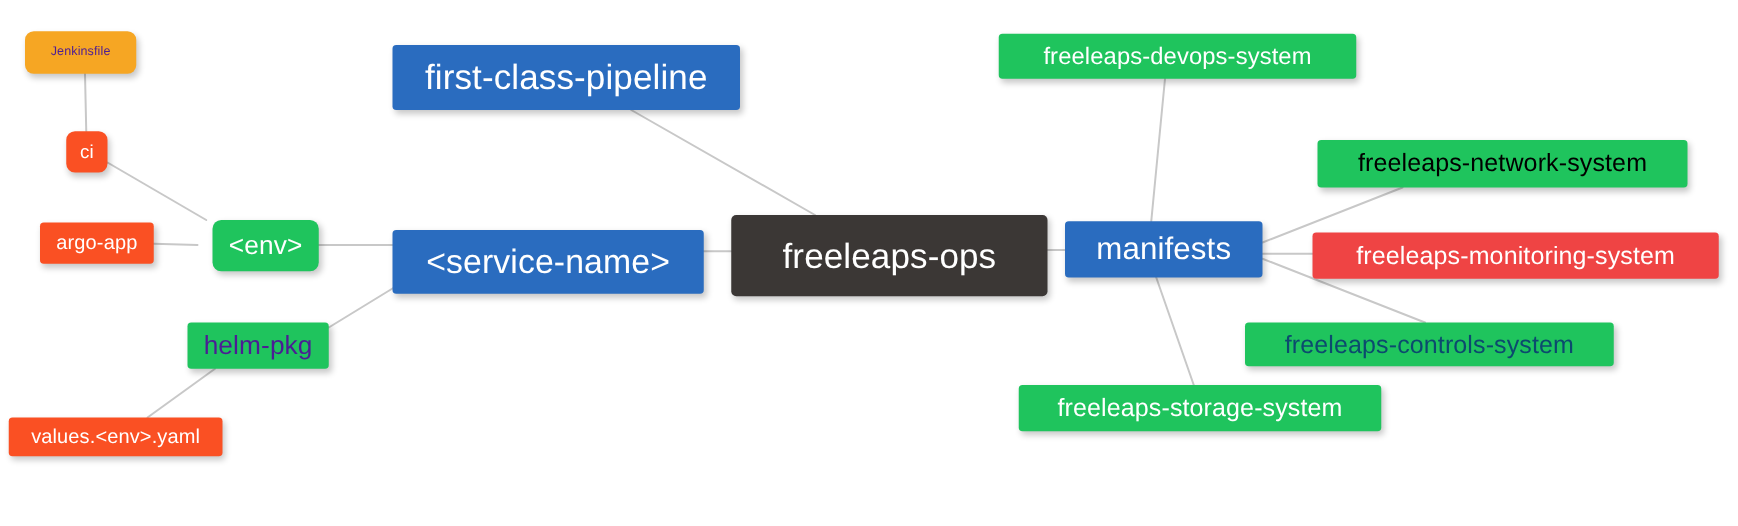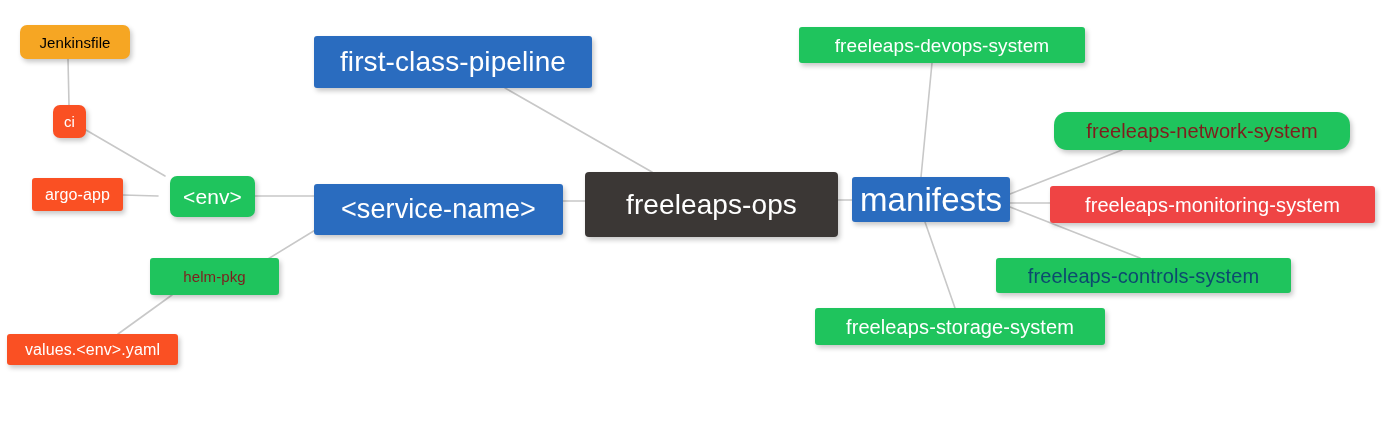--- a/index.html
+++ b/index.html
@@ -63,29 +63,29 @@
       <line x1="563" y1="201" x2="585" y2="201" stroke="#c8c8c8" stroke-width="1.6" stroke-linecap="round"></line>
       <line x1="505" y1="88" x2="652" y2="172" stroke="#c8c8c8" stroke-width="1.6" stroke-linecap="round"></line>
       <line x1="838" y1="200" x2="852" y2="200" stroke="#c8c8c8" stroke-width="1.6" stroke-linecap="round"></line>
       <line x1="921" y1="177" x2="932" y2="63" stroke="#c8c8c8" stroke-width="1.6" stroke-linecap="round"></line>
       <line x1="1010" y1="194" x2="1122" y2="150" stroke="#c8c8c8" stroke-width="1.6" stroke-linecap="round"></line>
       <line x1="1010" y1="203" x2="1050" y2="203" stroke="#c8c8c8" stroke-width="1.6" stroke-linecap="round"></line>
       <line x1="1010" y1="207" x2="1140" y2="258" stroke="#c8c8c8" stroke-width="1.6" stroke-linecap="round"></line>
       <line x1="925" y1="222" x2="955" y2="308" stroke="#c8c8c8" stroke-width="1.6" stroke-linecap="round"></line>
     </svg>
   <div id="node-layer">
-      <div class="node orange rounded" style="left: 20px; top: 25px; width: 110px; height: 34px; font-size: 15px; background: rgb(246, 166, 35); color: #000000;">Jenkinsfile</div>
+      <div class="node orange rounded" style="left: 20px; top: 25px; width: 89px; height: 34px; font-size: 10px; background: rgb(246, 166, 35); color: #4c1d95;">Jenkinsfile</div>
       <div class="node red rounded" style="left: 53px; top: 105px; width: 33px; height: 33px; font-size: 15px; background: rgb(250, 80, 35); color: rgb(255, 255, 255);">ci</div>
       <div class="node red" style="left: 32px; top: 178px; width: 91px; height: 33px; font-size: 16px; background: rgb(250, 80, 35); color: rgb(255, 255, 255);">argo-app</div>
       <div class="node green rounded" style="left: 170px; top: 176px; width: 85px; height: 41px; font-size: 21px; background: rgb(31, 196, 93); color: rgb(255, 255, 255);">&lt;env&gt;</div>
-      <div class="node green" style="left: 150px; top: 258px; width: 129px; height: 37px; font-size: 15px; background: rgb(31, 196, 93); color: #7f1d1d;">helm-pkg</div>
+      <div class="node green" style="left: 150px; top: 258px; width: 113px; height: 37px; font-size: 21px; background: rgb(31, 196, 93); color: #4c1d95;">helm-pkg</div>
       <div class="node red" style="left: 7px; top: 334px; width: 171px; height: 31px; font-size: 16px; background: rgb(250, 80, 35); color: rgb(255, 255, 255);">values.&lt;env&gt;.yaml</div>
       <div class="node blue" style="left: 314px; top: 36px; width: 278px; height: 52px; font-size: 28px; background: rgb(42, 108, 191); color: rgb(255, 255, 255);">first-class-pipeline</div>
       <div class="node blue" style="left: 314px; top: 184px; width: 249px; height: 51px; font-size: 27px; background: rgb(42, 108, 191); color: rgb(255, 255, 255);">&lt;service-name&gt;</div>
       <div class="node root" style="left: 585px; top: 172px; width: 253px; height: 65px; font-size: 28px; background: rgb(59, 55, 53); color: rgb(255, 255, 255);">freeleaps-ops</div>
-      <div class="node blue" style="left: 852px; top: 177px; width: 158px; height: 45px; font-size: 33px; background: rgb(42, 108, 191); color: rgb(255, 255, 255);">manifests</div>
+      <div class="node blue" style="left: 852px; top: 177px; width: 158px; height: 45px; font-size: 25px; background: rgb(42, 108, 191); color: rgb(255, 255, 255);">manifests</div>
       <div class="node green" style="left: 799px; top: 27px; width: 286px; height: 36px; font-size: 19px; background: rgb(31, 196, 93); color: rgb(255, 255, 255);">freeleaps-devops-system</div>
-      <div class="node green" style="left: 1054px; top: 112px; width: 296px; height: 38px; font-size: 20px; background: rgb(31, 196, 93); color: #7f1d1d; border-radius: 13px;">freeleaps-network-system</div>
+      <div class="node green" style="left: 1054px; top: 112px; width: 296px; height: 38px; font-size: 20px; background: rgb(31, 196, 93); color: #000000;">freeleaps-network-system</div>
       <div class="node green" style="left: 1050px; top: 186px; width: 325px; height: 37px; font-size: 20px; background: #ef4444; color: rgb(255, 255, 255);">freeleaps-monitoring-system</div>
       <div class="node green" style="left: 996px; top: 258px; width: 295px; height: 35px; font-size: 20px; background: rgb(31, 196, 93); color: #0c4a6e;">freeleaps-controls-system</div>
       <div class="node green" style="left: 815px; top: 308px; width: 290px; height: 37px; font-size: 20px; background: rgb(31, 196, 93); color: rgb(255, 255, 255);">freeleaps-storage-system</div>
     </div>
 </div>
 
 </body></html>

